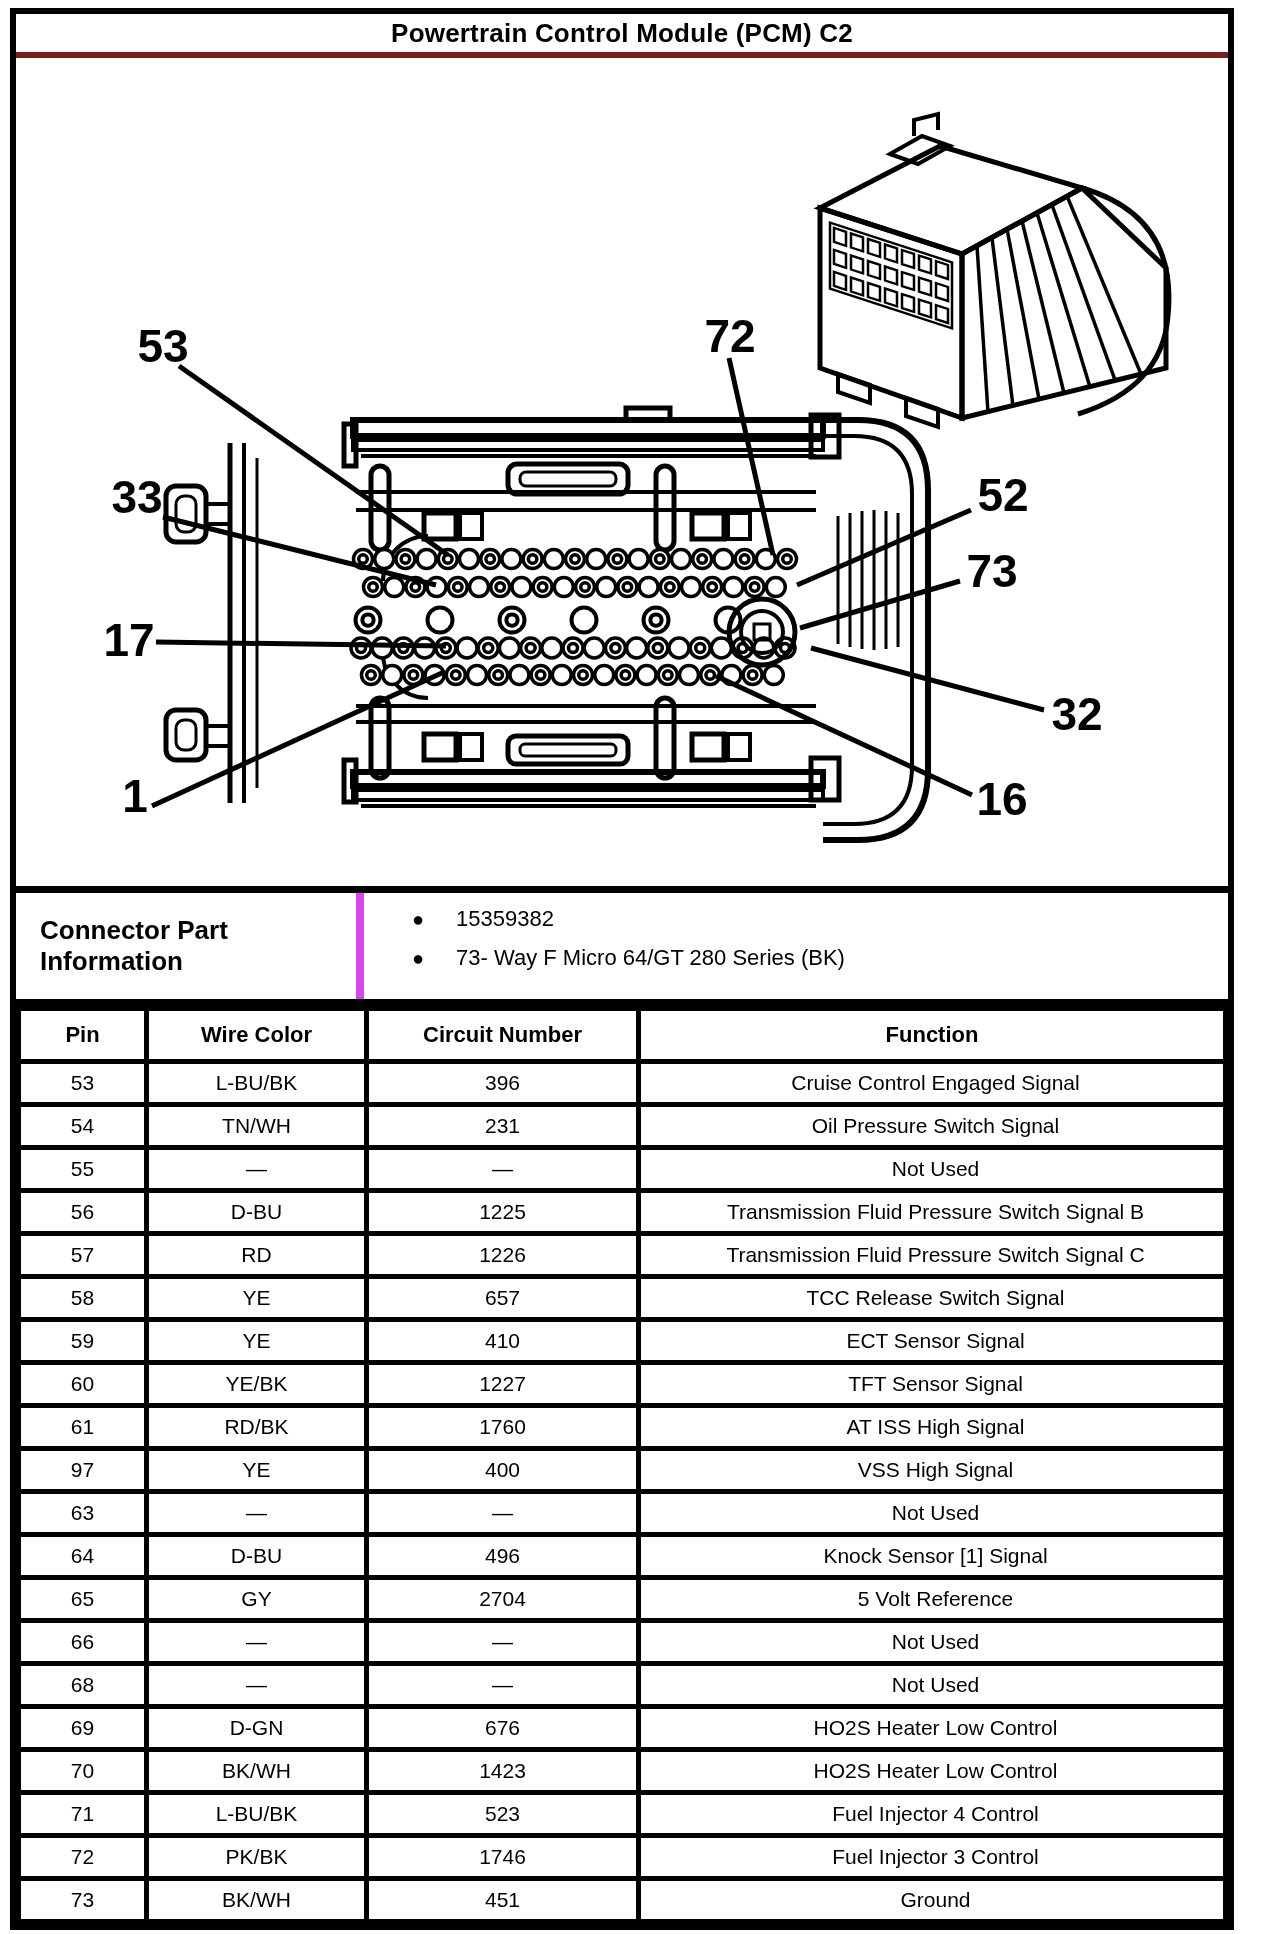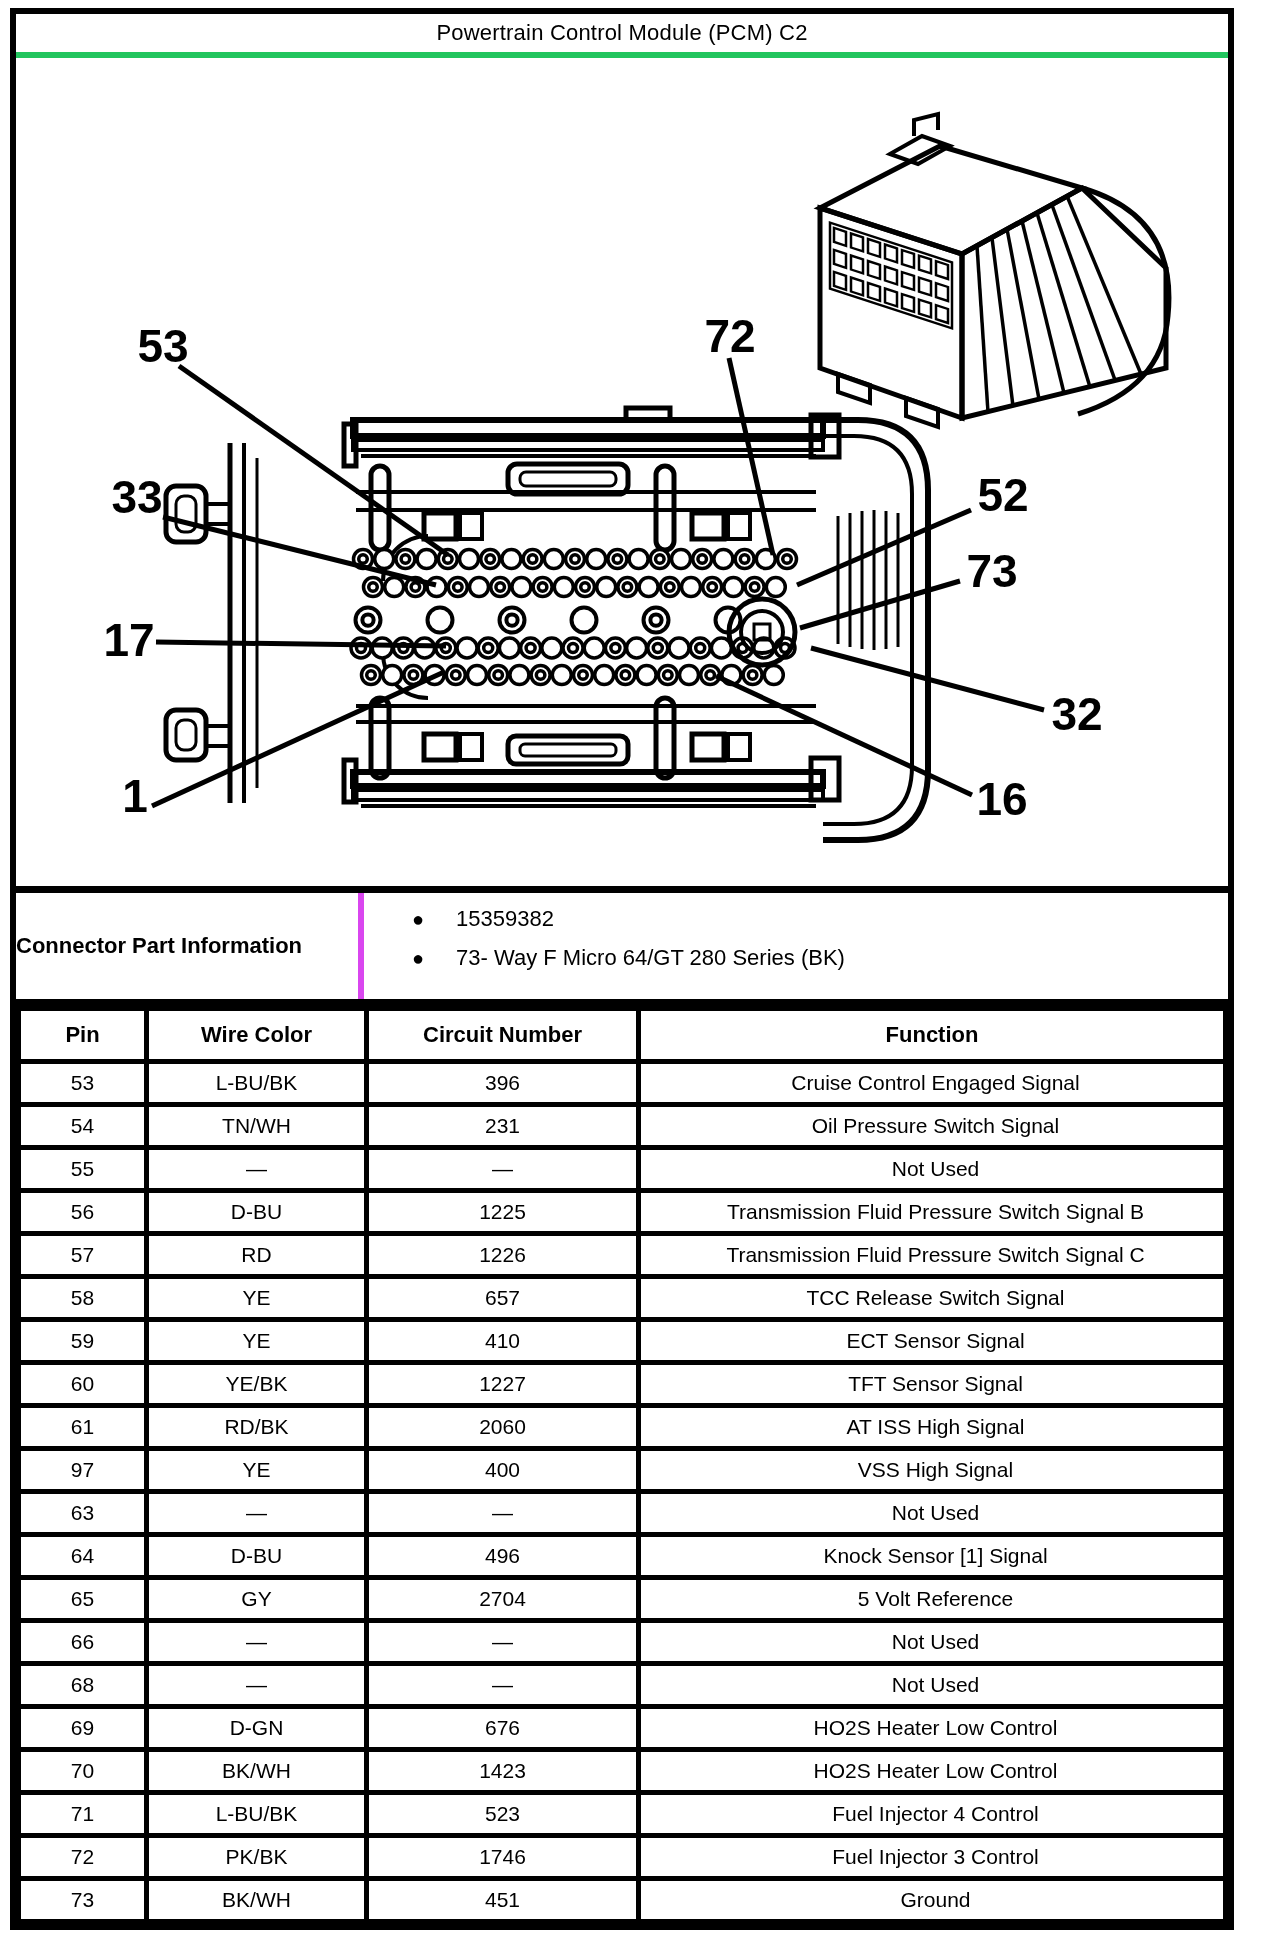--- a/index.html
+++ b/index.html
@@ -1,33 +1,33 @@
 <!DOCTYPE html>
 <html><head>
 <meta charset="utf-8">
 <style>
   html,body{margin:0;padding:0;background:#fff;}
   body{width:1264px;height:1934px;overflow:hidden;
        font-family:"Liberation Sans", sans-serif;color:#000;}
   .page-frame{position:absolute;left:10px;top:8px;width:1212px;
        border:6px solid #000;background:#fff;}
   
-  .titlebar{height:38px;border-bottom:6px solid #22c55e;display:flex;
+  .titlebar{height:38px;border-bottom:6px solid #7f1d1d;display:flex;
        align-items:center;justify-content:center;
-       font-size:22px;font-weight:normal;letter-spacing:0.2px;}
+       font-size:26px;font-weight:bold;letter-spacing:0.2px;}
   
   .diagram{position:relative;height:828px;border-bottom:7px solid #000;background:#fff;}
   .diagram svg{position:absolute;left:0;top:0;width:100%;height:100%;}
   .ln{stroke:#000;fill:none;}
   .callout-text{font-family:"Liberation Sans",sans-serif;font-weight:bold;font-size:46px;fill:#000;}
   
   .partinfo{display:flex;border-bottom:7px solid #000;height:106px;}
-  .partinfo-label{width:348px;border-right:6px solid #d946ef;display:flex;
-       align-items:center;padding-left:0;box-sizing:border-box;
-       font-size:22px;font-weight:bold;}
+  .partinfo-label{width:348px;border-right:8px solid #d946ef;display:flex;
+       align-items:center;padding-left:24px;box-sizing:border-box;
+       font-size:26px;font-weight:bold;}
   .partinfo-content{flex:1;padding:13px 0 0 48px;box-sizing:border-box;}
   .bullet-row{display:flex;align-items:baseline;margin-bottom:13px;font-size:22px;}
   .bullet{font-size:20px;margin-right:32px;line-height:1;}
   
   table{border-collapse:collapse;width:100%;table-layout:fixed;}
   th,td{border:5px solid #000;overflow:hidden;white-space:nowrap;}
   th{height:46px;font-size:22px;font-weight:bold;}
   td{height:36px;font-size:21px;text-align:center;}
   td.fn{text-align:center;padding-left:8px;}
   col.c-pin{width:128px;} col.c-wire{width:220px;} col.c-circ{width:272px;}
@@ -403,21 +403,21 @@
         </tr>
         <tr>
           <td>60</td>
           <td>YE/BK</td>
           <td>1227</td>
           <td class="fn">TFT Sensor Signal</td>
         </tr>
         <tr>
           <td>61</td>
           <td>RD/BK</td>
-          <td>2060</td>
+          <td>1760</td>
           <td class="fn">AT ISS High Signal</td>
         </tr>
         <tr>
           <td>97</td>
           <td>YE</td>
           <td>400</td>
           <td class="fn">VSS High Signal</td>
         </tr>
         <tr>
           <td>63</td>

